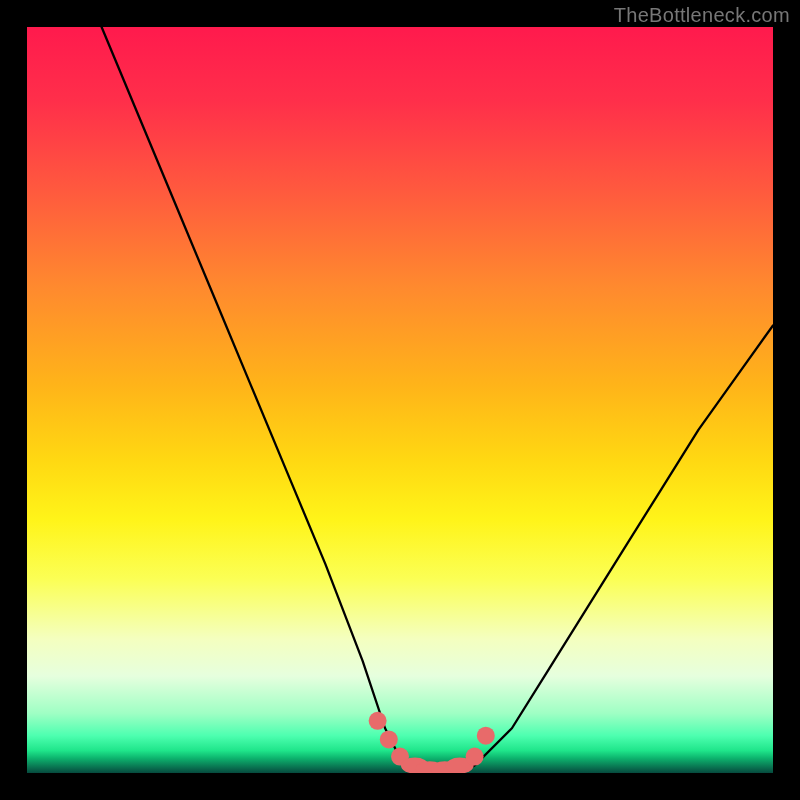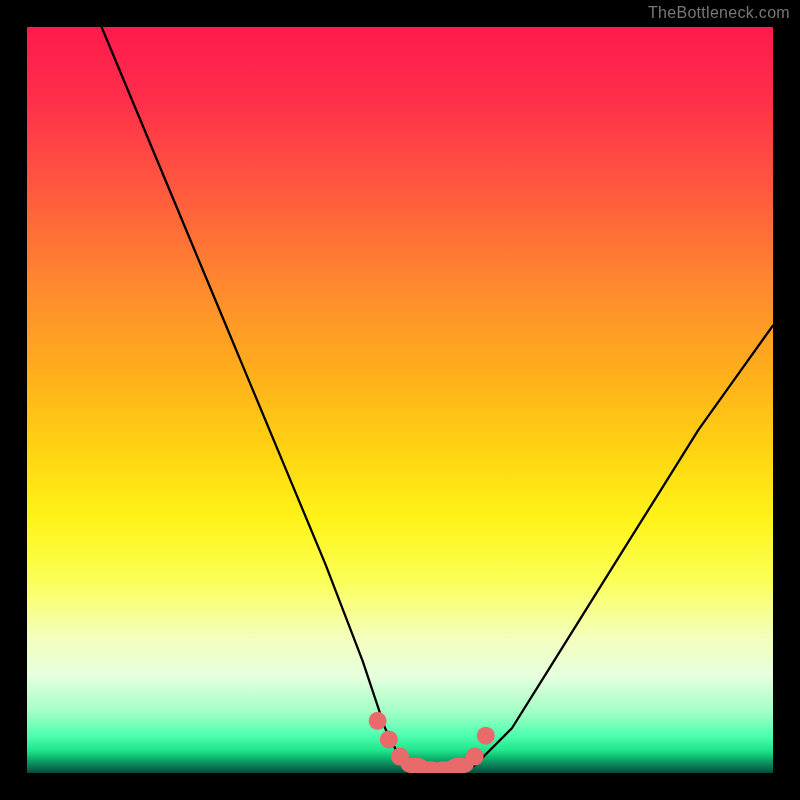--- a/index.html
+++ b/index.html
@@ -43,21 +43,21 @@
       #0db46e 98%,
       #0a7f56 99%,
       #064a3e 100%
     );
   }
   .watermark {
     position: absolute;
     top: 4px;
     right: 10px;
     color: #777;
-    font-size: 16px;
+    font-size: 20px;
     letter-spacing: 0.3px;
     user-select: none;
   }
   svg.curve {
     position: absolute;
     left: 0;
     top: 0;
     width: 746px;
     height: 746px;
   }

